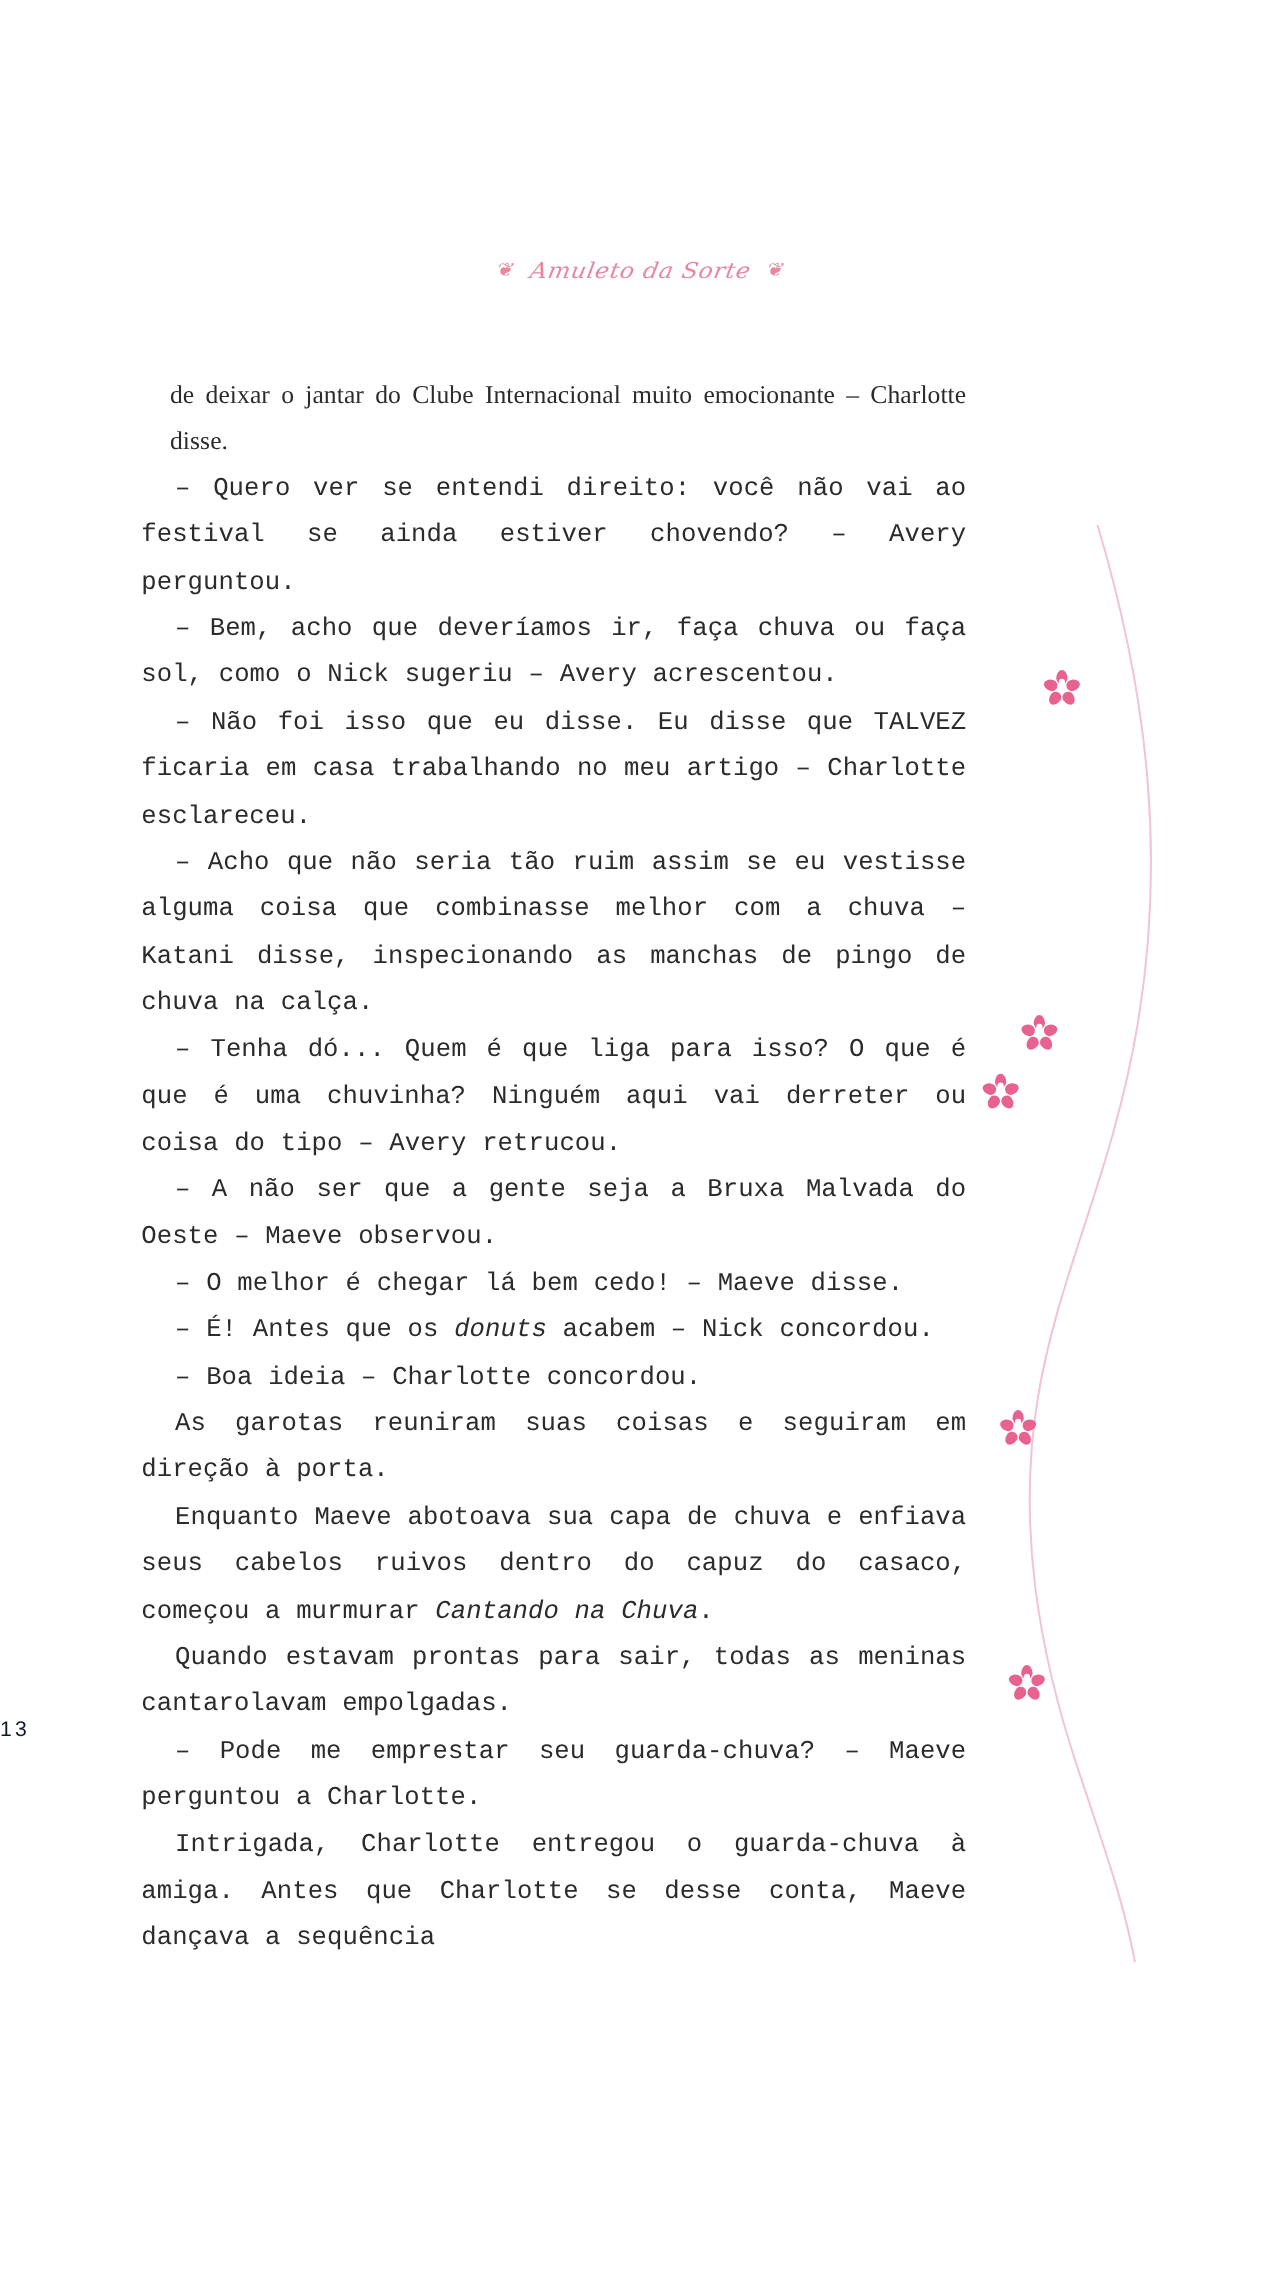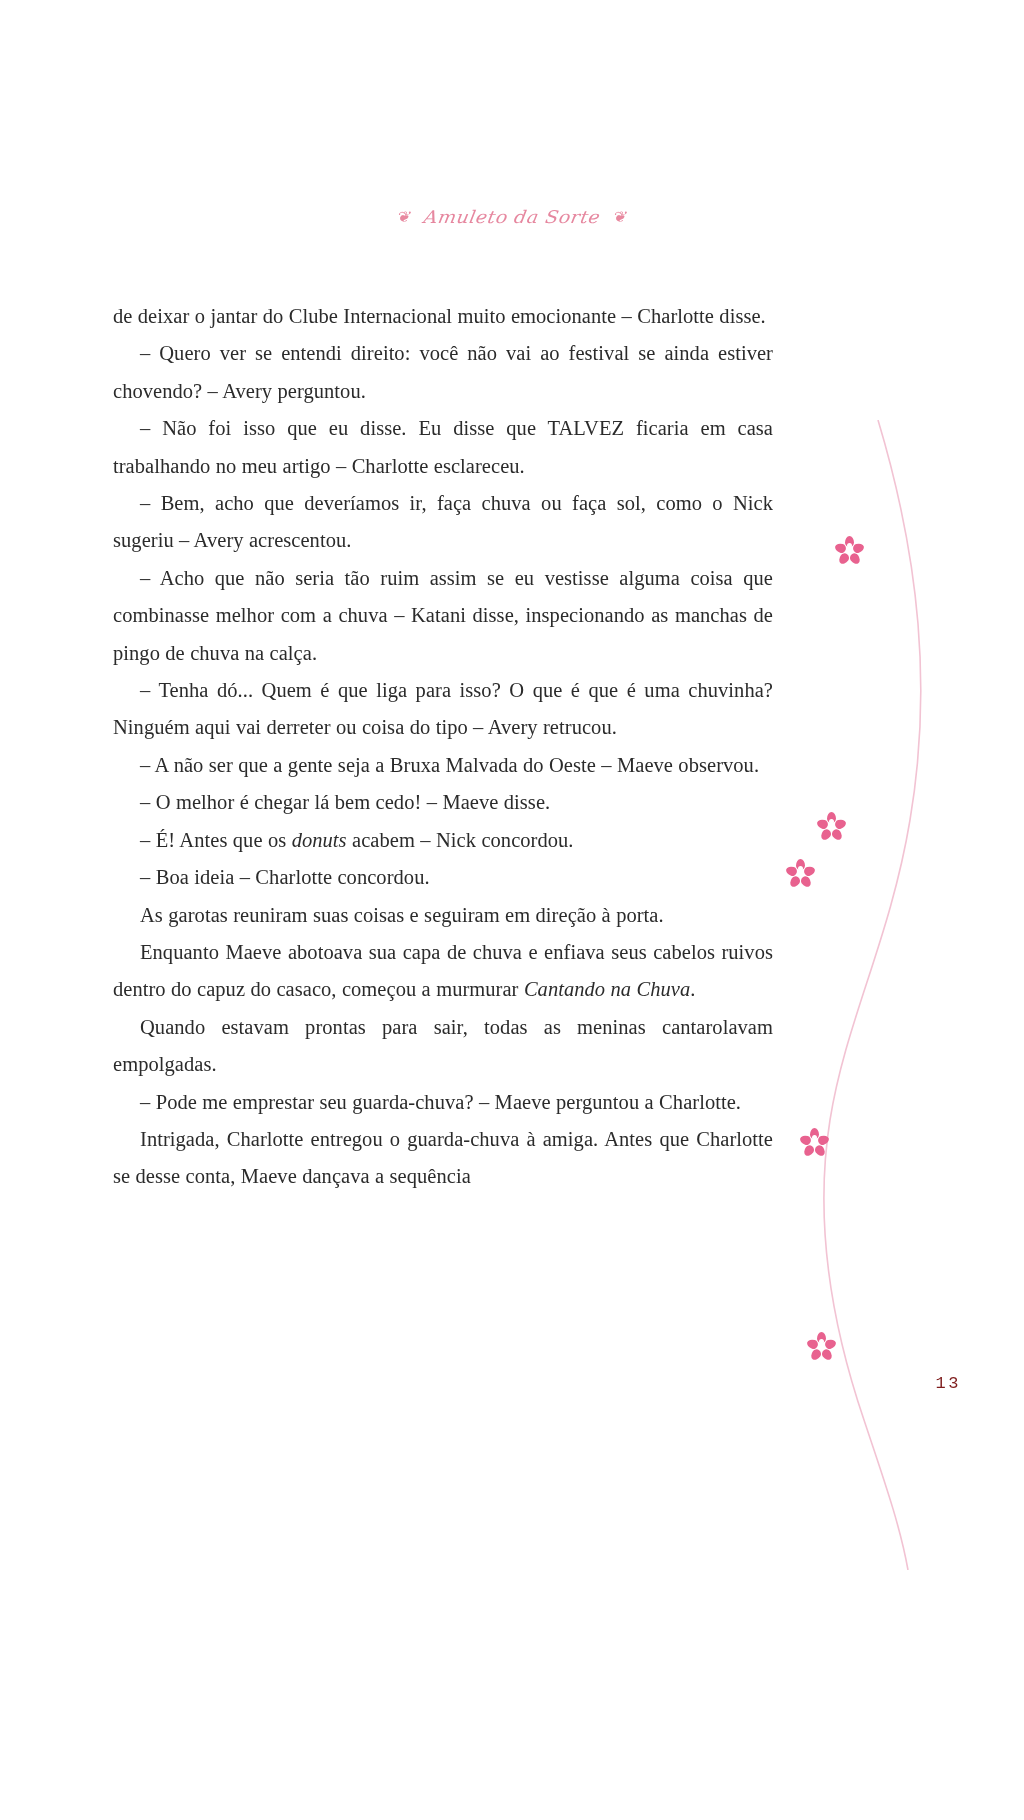--- a/index.html
+++ b/index.html
@@ -60,22 +60,22 @@
     margin: 0;
     text-align: justify;
     text-justify: inter-word;
     font-size: 20.5px;
     line-height: 37.4px;
     color: #2b2b2b;
     letter-spacing: 0.05px;
     word-spacing: 0.2px;
     -webkit-font-smoothing: antialiased;
   }
-  .para.indent { text-indent: 27px; }
-  .para.noindent { text-indent: 0; }
+  .para.indent { text-indent: 27px; font-family: Liberation Mono, monospace; }
+  .para.noindent { text-indent: 0; margin-left: 23px; }
   .para i { font-style: italic; }
 
   
   .vine {
     position: absolute;
     top: 420px;
     left: 760px;
     width: 264px;
     height: 1150px;
     pointer-events: none;
@@ -110,23 +110,22 @@
     border-radius: 50%;
     z-index: 2;
   }
 
   
   .folio {
     position: absolute;
     top: 1374px;
     left: 0;
     width: 961px;
-    text-align: right;
-    color: #7f1d1d;
-    font-family: Liberation Mono, monospace;
+    color: #0f172a;
+    font-family: Liberation Sans, sans-serif;
     font-size: 17px;
     letter-spacing: 2.5px;
   }
 </style>
 </head>
 <body>
 
 <div id="page">
 
   <div class="running-head">
@@ -177,22 +176,22 @@
         <span></span>
         <span></span>
         <span></span>
         <i></i>
       </div>
   </div>
 
   <div class="textblock">
     <p class="para noindent">de deixar o jantar do Clube Internacional muito emocionante – Charlotte disse.</p>
     <p class="para indent">– Quero ver se entendi direito: você não vai ao festival se ainda estiver chovendo? – Avery perguntou.</p>
+    <p class="para indent">– Bem, acho que deveríamos ir, faça chuva ou faça sol, como o Nick sugeriu – Avery acrescentou.</p>
     <p class="para indent">– Não foi isso que eu disse. Eu disse que TALVEZ ficaria em casa trabalhando no meu artigo – Charlotte esclareceu.</p>
-    <p class="para indent">– Bem, acho que deveríamos ir, faça chuva ou faça sol, como o Nick sugeriu – Avery acrescentou.</p>
     <p class="para indent">– Acho que não seria tão ruim assim se eu vestisse alguma coisa que combinasse melhor com a chuva – Katani disse, inspecionando as manchas de pingo de chuva na calça.</p>
     <p class="para indent">– Tenha dó... Quem é que liga para isso? O que é que é uma chuvinha? Ninguém aqui vai derreter ou coisa do tipo – Avery retrucou.</p>
     <p class="para indent">– A não ser que a gente seja a Bruxa Malvada do Oeste – Maeve observou.</p>
     <p class="para indent">– O melhor é chegar lá bem cedo! – Maeve disse.</p>
     <p class="para indent"><span>– É! Antes que os </span><i>donuts</i><span> acabem – Nick concordou.</span></p>
     <p class="para indent">– Boa ideia – Charlotte concordou.</p>
     <p class="para indent">As garotas reuniram suas coisas e seguiram em direção à porta.</p>
     <p class="para indent"><span>Enquanto Maeve abotoava sua capa de chuva e enfiava seus cabelos ruivos dentro do capuz do casaco, começou a murmurar </span><i>Cantando na Chuva</i><span>.</span></p>
     <p class="para indent">Quando estavam prontas para sair, todas as meninas cantarolavam empolgadas.</p>
     <p class="para indent">– Pode me emprestar seu guarda-chuva? – Maeve perguntou a Charlotte.</p>

